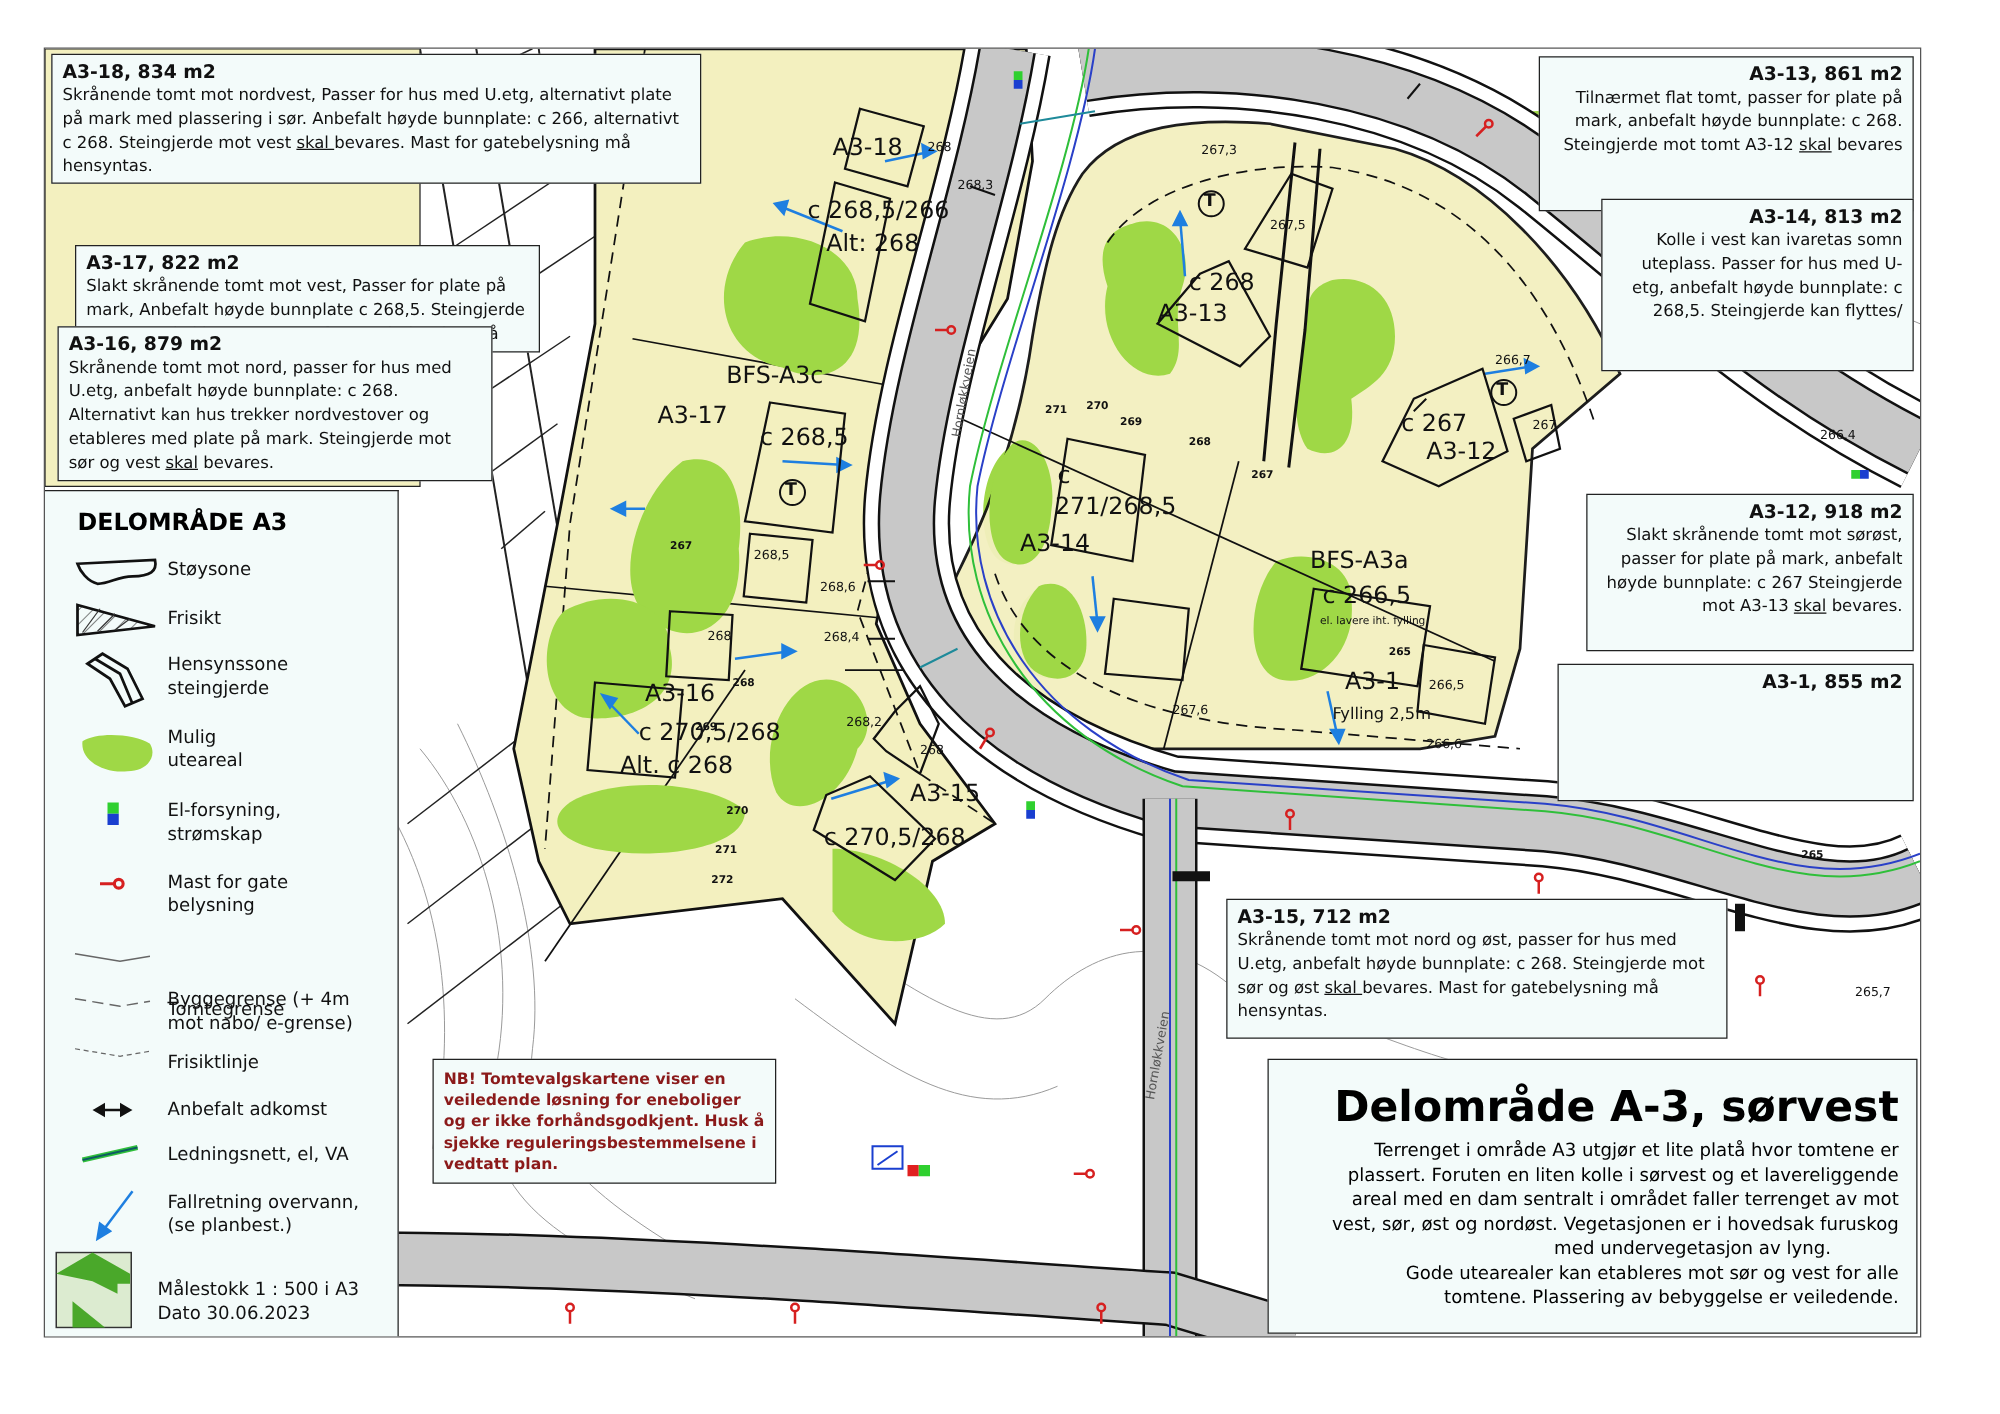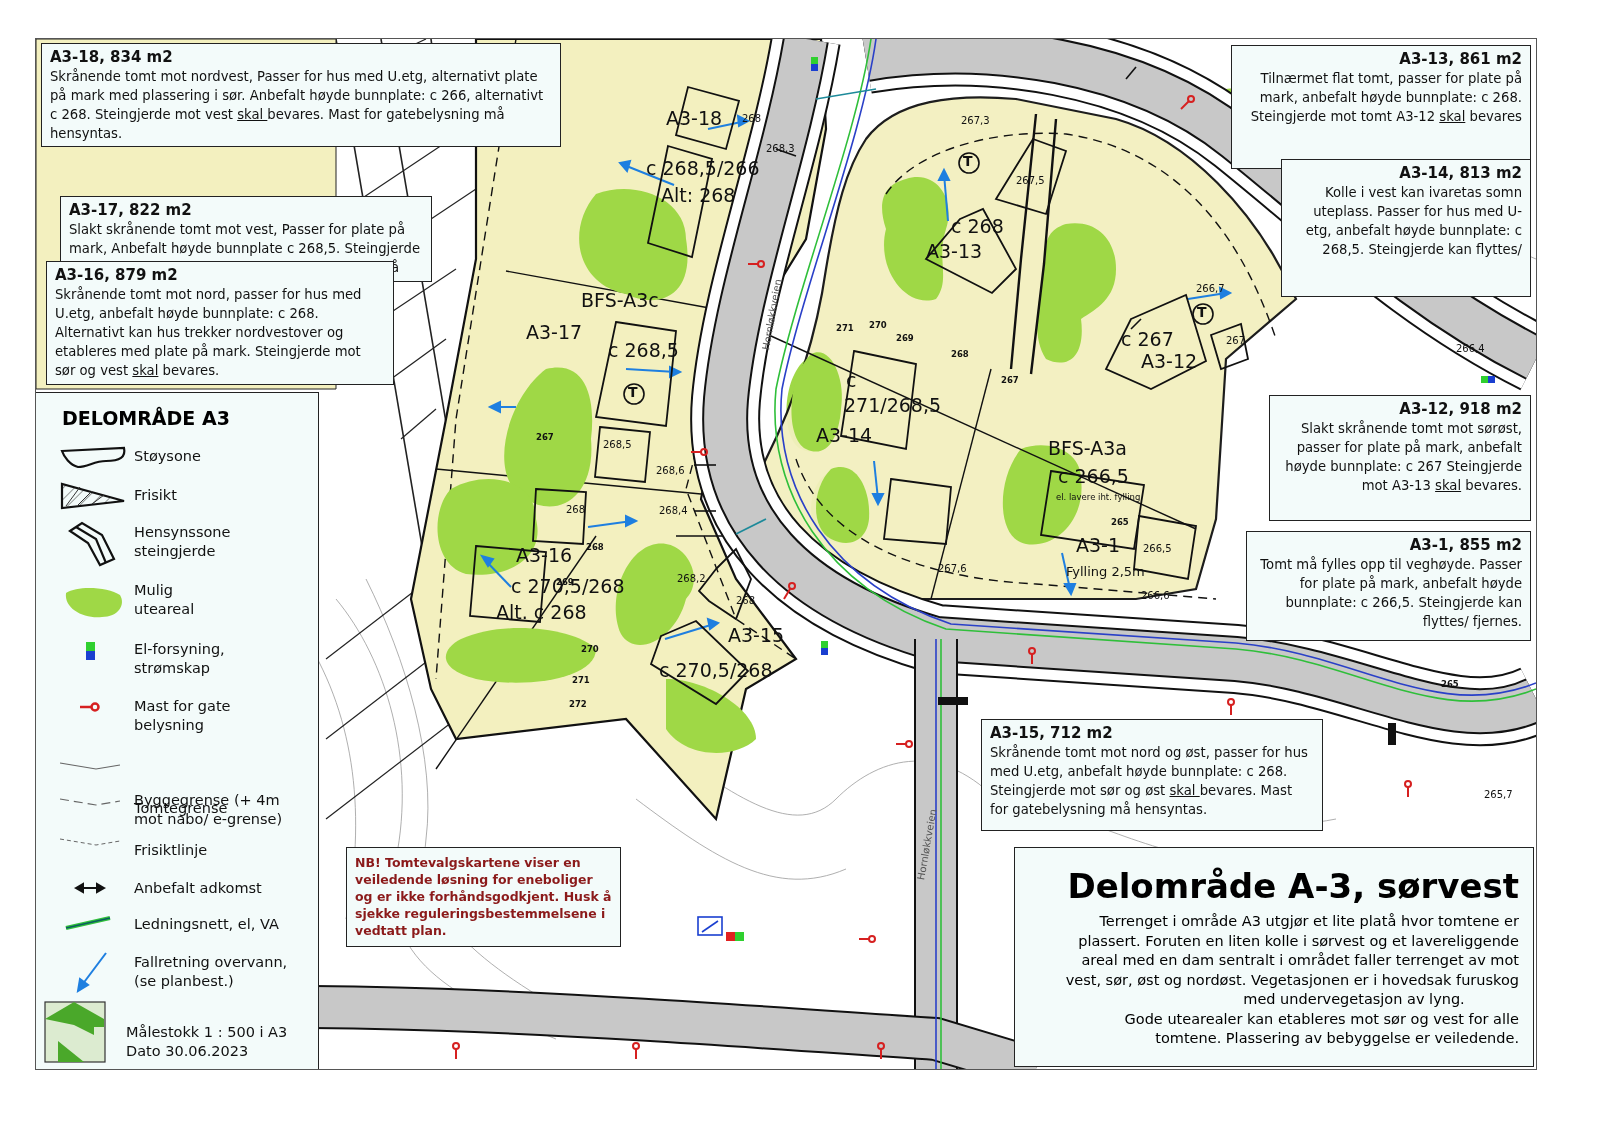--- a/index.html
+++ b/index.html
@@ -358,23 +358,22 @@
   <div class="box right" style="left:1245px;top:120px;width:250px;height:138px;">
     <h3>A3-14, 813 m2</h3>
     <span>Kolle i vest kan ivaretas somn uteplass. Passer for hus med U-etg, anbefalt høyde bunnplate: c 268,5. Steingjerde kan flyttes/</span>
   </div>
   <div class="box right" style="left:1233px;top:356px;width:262px;height:126px;">
     <h3>A3-12, 918 m2</h3>
     <span>Slakt skrånende tomt mot sørøst, passer for plate på mark, anbefalt høyde bunnplate: c 267 Steingjerde mot A3-13 </span><u>skal</u><span> bevares.</span>
   </div>
   <div class="box right" style="left:1210px;top:492px;width:285px;height:110px;">
     <h3>A3-1, 855 m2</h3>
-    <span>Tomt må fylles opp til veghøyde. Passer for plate på mark, anbefalt høyde bunnplate: c 266,5. Steingjerde kan flyttes/ fjernes.</span>
-  </div>
-  <div class="box" style="left:945px;top:680px;width:342px;height:112px;">
+  </div>
+  <div class="box" style="left:945px;top:680px;width:401px;height:112px;">
     <h3>A3-15, 712 m2</h3>
     <span>Skrånende tomt mot nord og øst, passer for hus med U.etg, anbefalt høyde bunnplate: c 268. Steingjerde mot sør og øst </span><u>skal </u><span>bevares. Mast for gatebelysning må hensyntas.</span>
   </div>
 
   <div id="nb">
     <span>NB! Tomtevalgskartene viser en veiledende løsning for eneboliger og er ikke forhåndsgodkjent. Husk å sjekke reguleringsbestemmelsene i vedtatt plan.</span>
   </div>
 
   <div id="desc">
     <h1>Delområde A-3, sørvest</h1>

